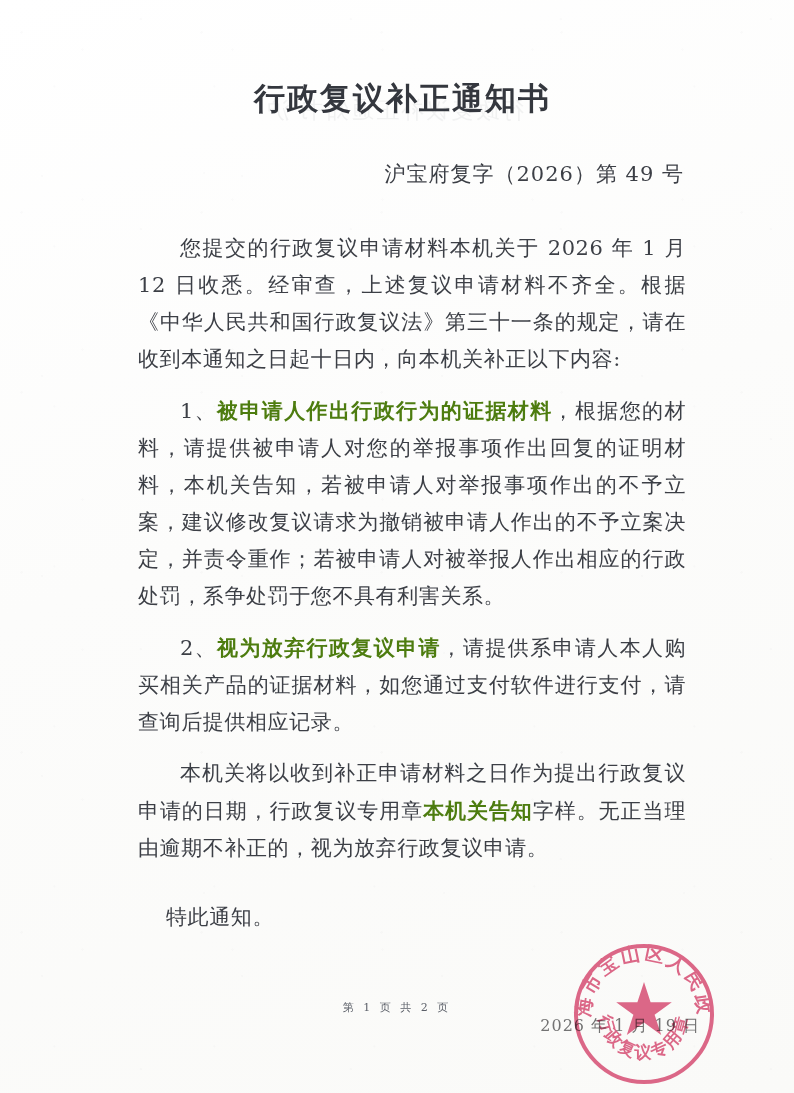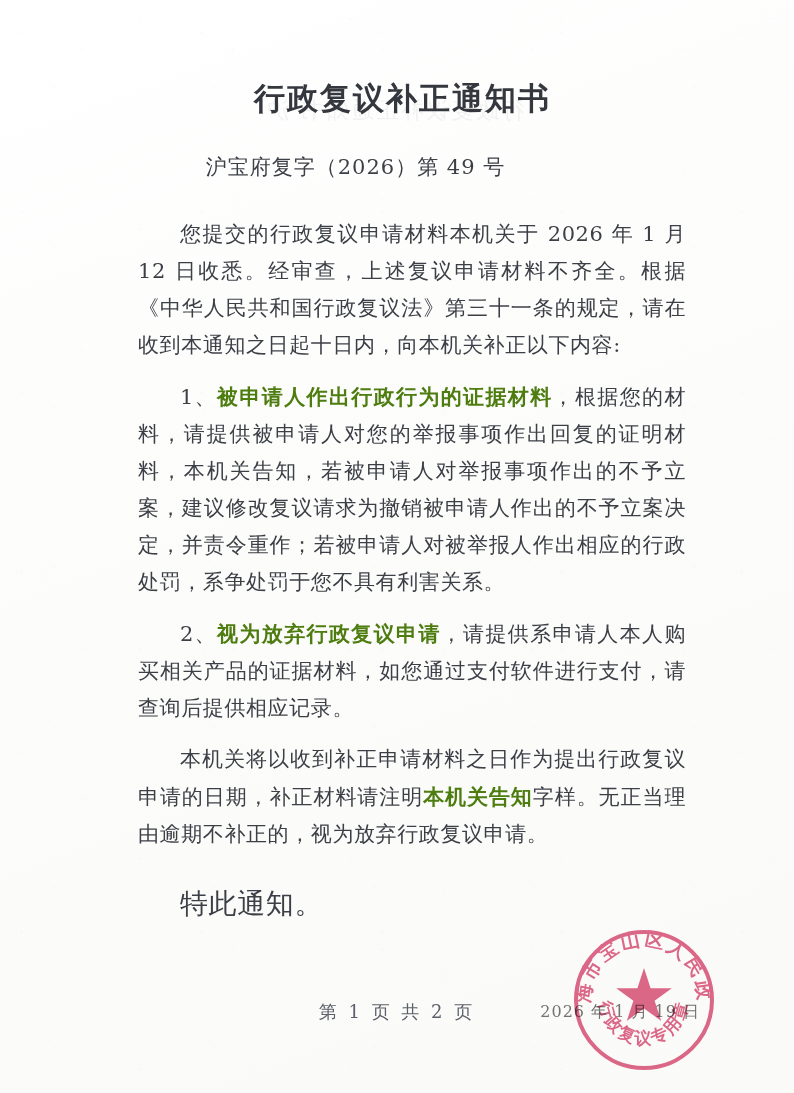--- a/index.html
+++ b/index.html
@@ -61,25 +61,25 @@
     text-align: center;
     font-size: 31px;
     font-weight: bold;
     letter-spacing: 2px;
     color: #34373e;
     margin: 0;
     padding-top: 78px;
     font-family: "DejaVu Serif", "Liberation Serif", serif;
   }
   .doc-number {
-    text-align: center;
+    text-align: right;
     font-size: 21px;
     letter-spacing: 1px;
     color: #3c3f46;
-    margin: 9px;
+    margin: 16px;
     padding-top: 24px;
     padding-right: 94px;
   }
   .recipient {
     font-size: 21px;
     letter-spacing: 1px;
     margin: 0;
     padding-top: 42px;
     padding-left: 113px;
   }
@@ -97,21 +97,21 @@
     margin: 14px;
     letter-spacing: 0.6px;
     color: #3c3f46;
   }
   .para b {
     font-weight: bold;
     color: #4d7c0f;
   }
 
   .closing {
-    font-size: 28px;
+    font-size: 21px;
     line-height: 37px;
     text-indent: 2em;
     margin: 0;
     padding-left: 113px;
     padding-top: 18px;
     letter-spacing: 0.6px;
   }
 
   
   .sign-area {
@@ -143,21 +143,21 @@
     pointer-events: none;
   }
   .seal svg { display: block; width: 160px; height: 160px; }
 
   .footer {
     position: absolute;
     left: 0;
     right: 0;
     top: 1000px;
     text-align: center;
-    font-size: 18px;
+    font-size: 11px;
     letter-spacing: 3px;
     color: #5b5f68;
     z-index: 3;
   }
 </style>
 </head>
 <body>
 
 <div class="page">
 
@@ -171,21 +171,21 @@
 
 
     <div class="body-block">
 
       <p class="para">您提交的行政复议申请材料本机关于 2026 年 1 月 12 日收悉。经审查，上述复议申请材料不齐全。根据《中华人民共和国行政复议法》第三十一条的规定，请在收到本通知之日起十日内，向本机关补正以下内容:</p>
 
       <p class="para"><span>1、</span><b>被申请人作出行政行为的证据材料</b><span>，根据您的材料，请提供被申请人对您的举报事项作出回复的证明材料，本机关告知，若被申请人对举报事项作出的不予立案，建议修改复议请求为撤销被申请人作出的不予立案决定，并责令重作；若被申请人对被举报人作出相应的行政处罚，系争处罚于您不具有利害关系。</span></p>
 
       <p class="para"><span>2、</span><b>视为放弃行政复议申请</b><span>，请提供系申请人本人购买相关产品的证据材料，如您通过支付软件进行支付，请查询后提供相应记录。</span></p>
 
-      <p class="para"><span>本机关将以收到补正申请材料之日作为提出行政复议申请的日期，补正材料请注明</span><b>本机关告知</b><span>字样。无正当理由逾期不补正的，视为放弃行政复议申请。</span></p>
+      <p class="para"><span>本机关将以收到补正申请材料之日作为提出行政复议申请的日期，行政复议专用章</span><b>本机关告知</b><span>字样。无正当理由逾期不补正的，视为放弃行政复议申请。</span></p>
 
     </div>
 
     <div class="closing">特此通知。</div>
 
     <div class="sign-area">
 
       <div class="seal">
         <svg viewBox="0 0 160 160" xmlns="http://www.w3.org/2000/svg">
           <defs>

